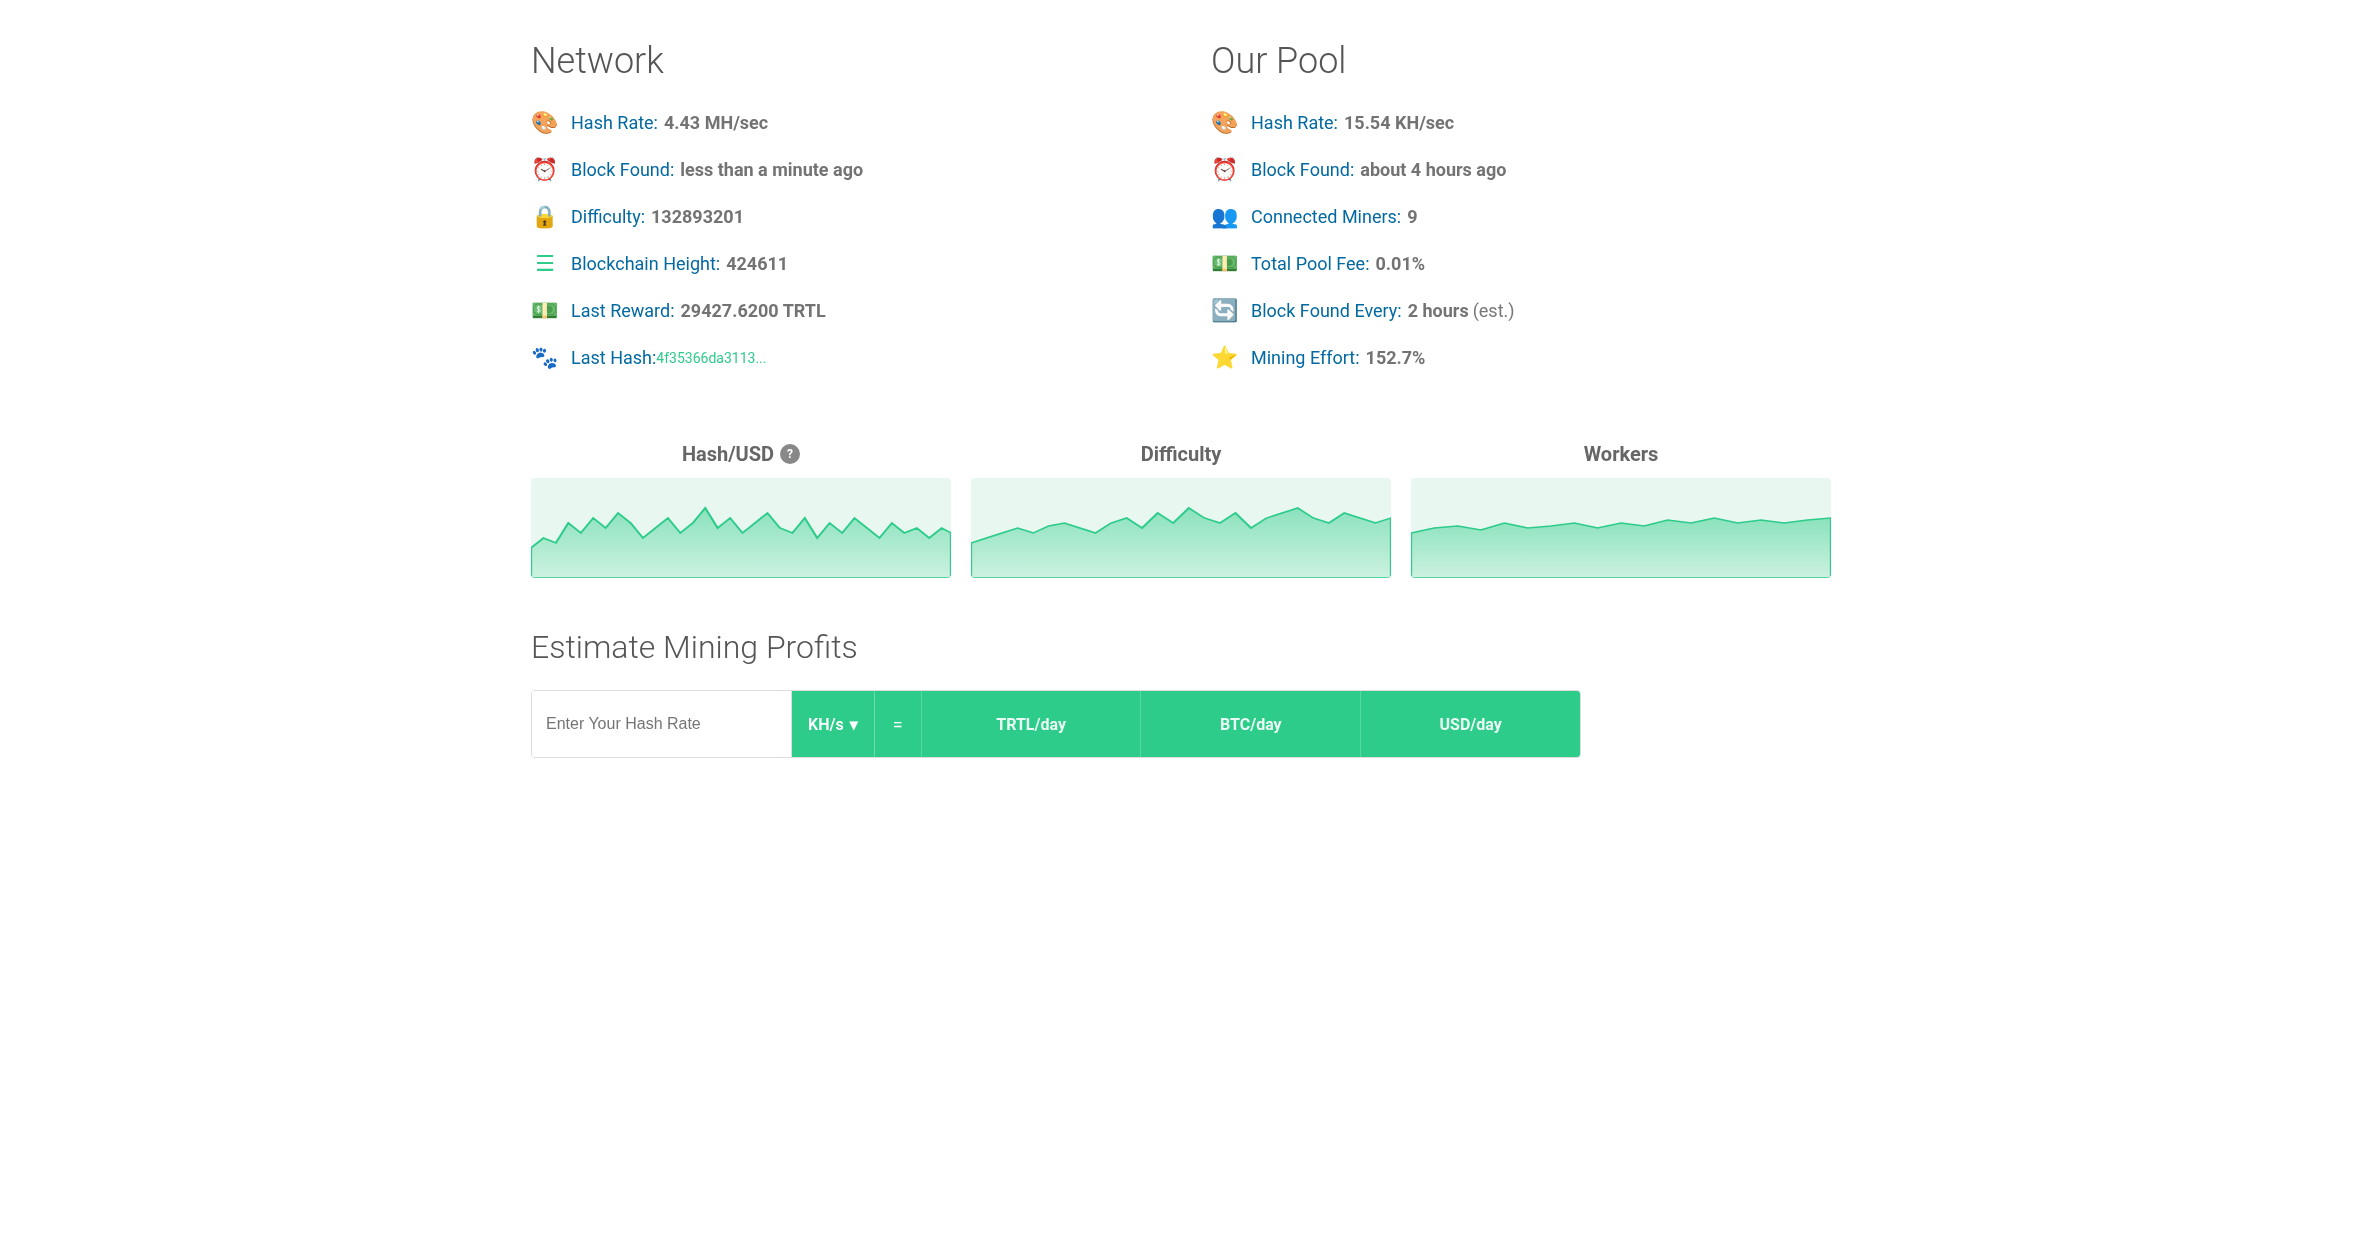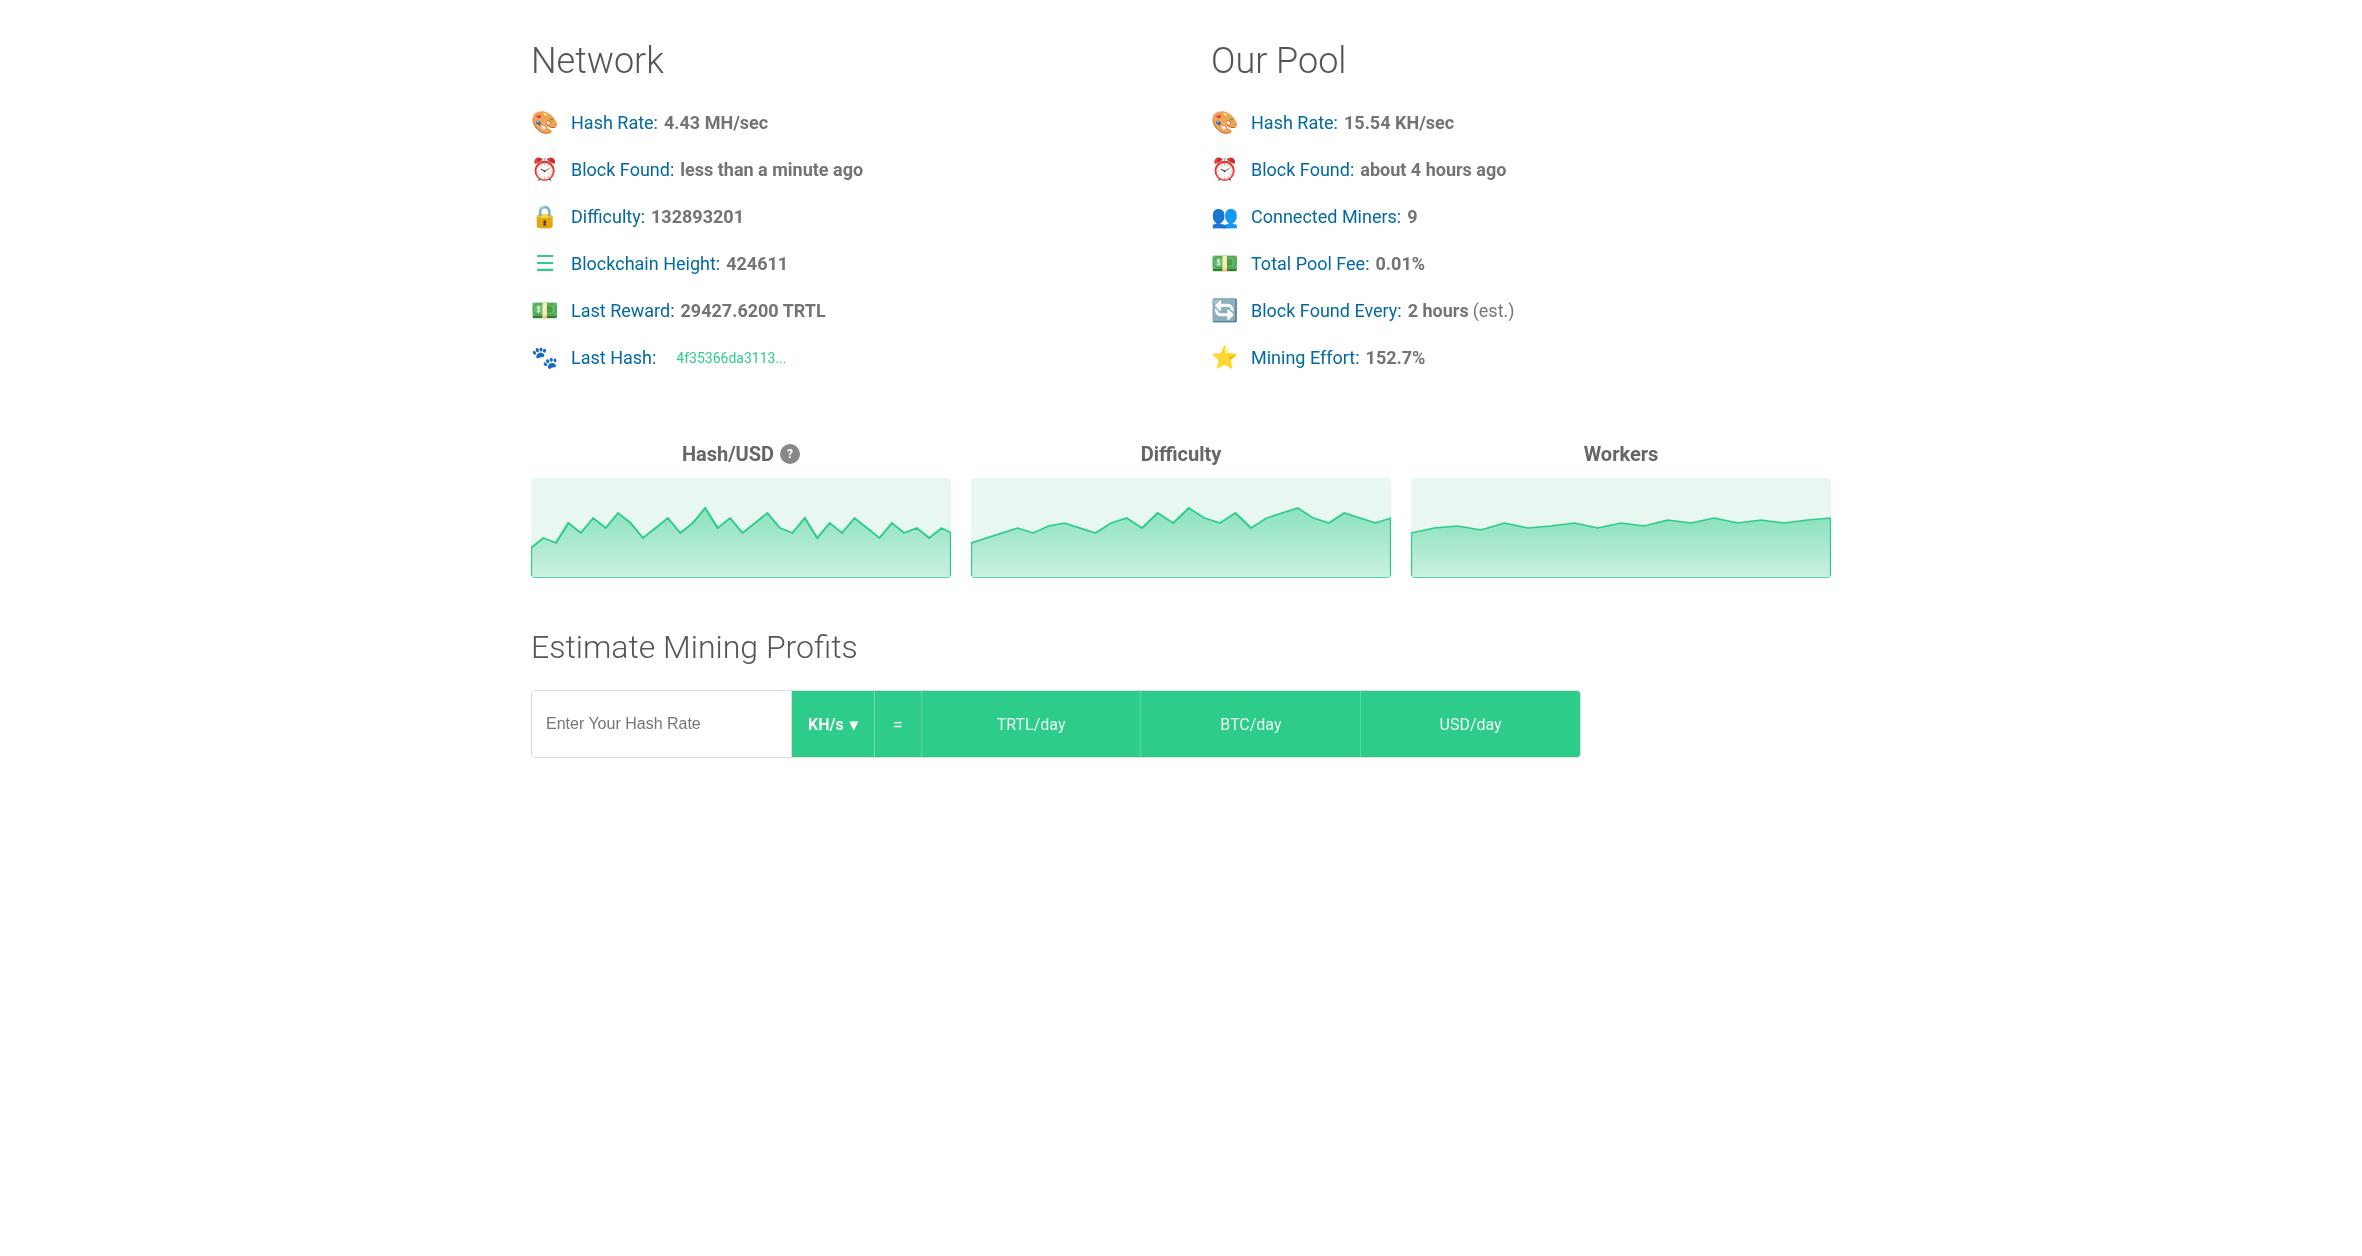--- a/index.html
+++ b/index.html
@@ -46,21 +46,21 @@
       color: #0369a1;
     }
     .stat-value {
       color: #737373;
       font-weight: 700;
       margin-left: 6px;
     }
     .stat-value-hash {
       color: #2ecc8a;
       font-size: 14px;
-      margin-left: 20px;
+      margin-left: 0;
     }
     .stat-suffix {
       color: #777;
       margin-left: 4px;
     }
     .charts-section {
       display: flex;
       gap: 20px;
       margin-bottom: 50px;
       font-weight: bold;
@@ -155,21 +155,21 @@
       font-size: 18px;
       border-right: 1px solid rgba(255,255,255,0.2);
     }
     .estimate-result {
       display: flex;
       align-items: center;
       background: #2ecc8a;
       color: rgba(255,255,255,0.9);
       padding: 0 30px;
       font-size: 16px;
-      font-weight: 400;
+      font-weight: 700;
       flex: 1;
       justify-content: center;
       border-right: 1px solid rgba(255,255,255,0.2);
     }
     .estimate-result:last-child {
       border-right: none;
     }
   </style>
 </head>
 <body>

